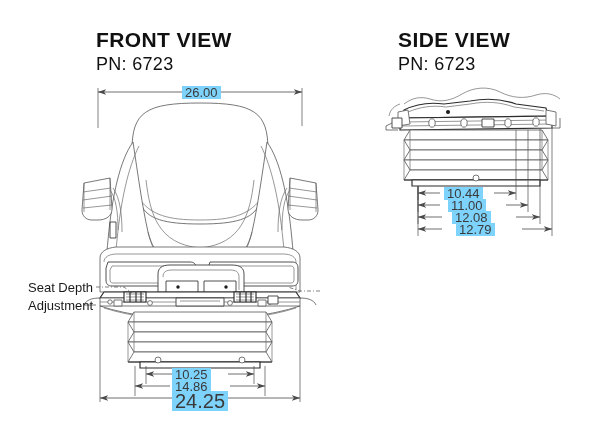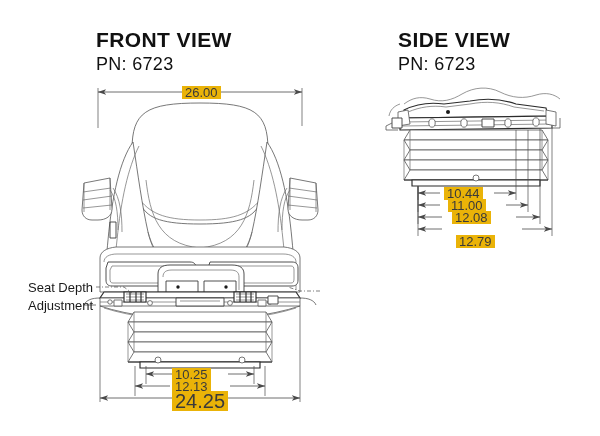--- a/index.html
+++ b/index.html
@@ -12,21 +12,21 @@
   .title-block{position:absolute;text-align:left;}
   .title-main{font-size:21px;font-weight:bold;letter-spacing:.4px;line-height:1.12;
               color:#111;white-space:nowrap;}
   .title-sub{font-size:18px;font-weight:normal;letter-spacing:.3px;line-height:1.35;
              color:#111;white-space:nowrap;}
 
   #front-title{left:96px;top:28px;width:210px;}
   #side-title{left:398px;top:28px;width:160px;}
 
   
-  .dim-text{position:absolute;font-size:13px;color:#3a3a3a;background:#eab308;
+  .dim-text{position:absolute;font-size:13px;color:#3a3a3a;background:#7dd3fc;
             padding:0 3px;line-height:1;white-space:nowrap;
             font-family:"Liberation Sans",sans-serif;}
 
   
   .callout{position:absolute;font-size:13px;color:#1a1a1a;line-height:1.35;
            white-space:nowrap;}
   #callout-left{left:28px;top:279px;text-align:left;}
   #callout-right{left:322px;top:283px;text-align:left;}
 
   svg{position:absolute;left:0;top:0;width:600px;height:436px;overflow:visible;}
@@ -274,31 +274,31 @@
       <path class="extline" d="M552,128 L552,236"></path>
       <path class="dimline" d="M418,229 L442,229" marker-start="url(#al)"></path>
       <path class="dimline" d="M522,229 L552,229" marker-end="url(#ar)"></path>
     </g>
   </svg>
 
   <div class="dim-text" style="left:182px;top:86px;">26.00</div>
 
   <div class="dim-text" style="left:172px;top:368px;">10.25</div>
 
-  <div class="dim-text" style="left:172px;top:380px;">12.13</div>
+  <div class="dim-text" style="left:172px;top:380px;">14.86</div>
 
   <div class="dim-text" style="left:172px;top:391px;font-size:20px;">24.25</div>
 
   <div class="dim-text" style="left:444px;top:187px;">10.44</div>
 
   <div class="dim-text" style="left:448px;top:199px;">11.00</div>
 
   <div class="dim-text" style="left:452px;top:211px;">12.08</div>
 
-  <div class="dim-text" style="left:456px;top:223px;margin-top:12px;">12.79</div>
+  <div class="dim-text" style="left:456px;top:223px;">12.79</div>
 
   <div class="callout" id="callout-left">
     <div>Seat Depth</div>
     <div>Adjustment</div>
   </div>
 
 
 </div>
 
 </body></html>

